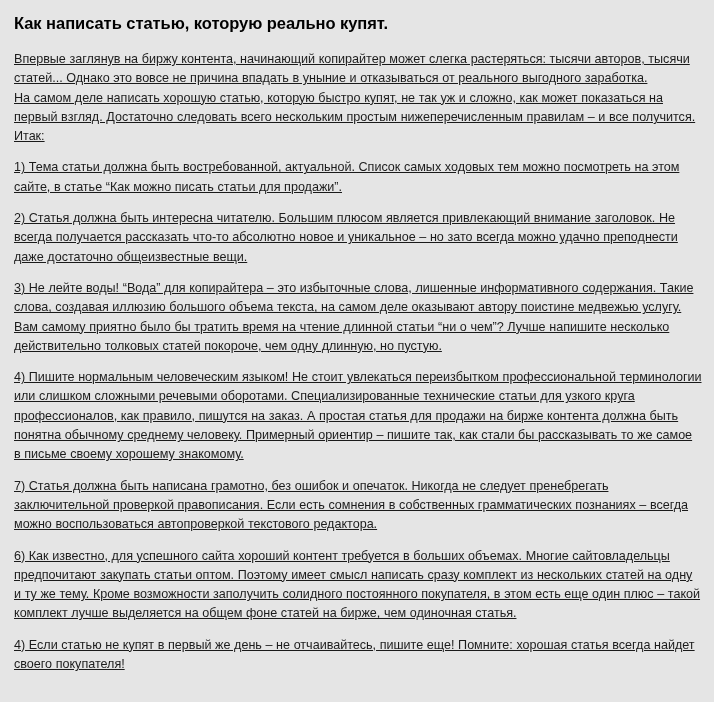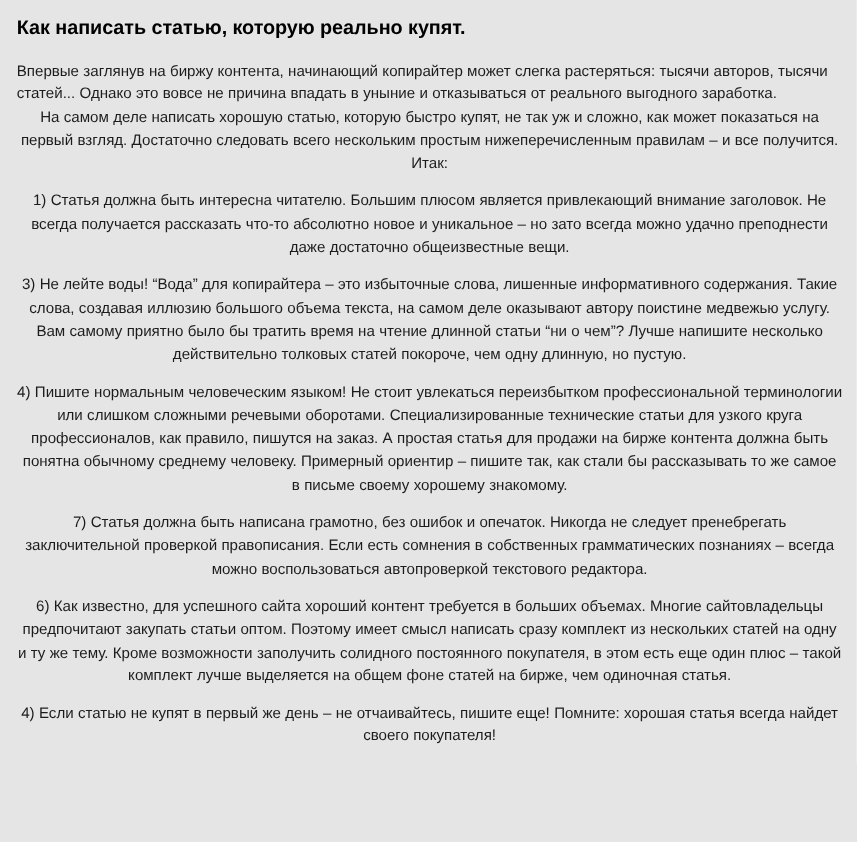--- a/index.html
+++ b/index.html
@@ -28,54 +28,55 @@
     font-weight: bold;
     line-height: 20px;
     color: #000000;
     margin: 0 0 0 0;
     padding: 0;
     letter-spacing: -0.05px;
     white-space: nowrap;
   }
   .body-block {
     margin-top: 17px;
+    text-decoration: underline;
   }
   .para {
     font-size: 12.6px;
     line-height: 19.3px;
     color: #1c1c1c;
     margin: 0;
     padding: 0;
     text-align: left;
     letter-spacing: -0.02px;
     word-spacing: 0.15px;
   }
   .para + .para {
     margin-top: 12px;
-    text-align: center;
   }
   .para.tight + .para.tight {
     margin-top: 0;
   }
 </style>
 </head>
 <body style="background: rgb(255, 255, 255);">
 
 <div class="page">
 
   <h1 class="doc-title" style="color: rgb(0, 0, 0);">Как написать статью, которую реально купят.</h1>
 
   <div class="body-block">
 
     <p class="para tight" style="color: rgb(28, 28, 28);">Впервые заглянув на биржу контента, начинающий копирайтер может слегка растеряться: тысячи авторов, тысячи статей... Однако это вовсе не причина впадать в уныние и отказываться от реального выгодного заработка.</p>
 
     <p class="para tight" style="color: rgb(28, 28, 28);">На самом деле написать хорошую статью, которую быстро купят, не так уж и сложно, как может показаться на первый взгляд. Достаточно следовать всего нескольким простым нижеперечисленным правилам – и все получится. Итак:</p>
 
+    <p class="para" style="color: rgb(28, 28, 28);">1) Тема статьи должна быть востребованной, актуальной. Список самых ходовых тем можно посмотреть на этом сайте, в статье “Как можно писать статьи для продажи”.</p>
 
-    <p class="para" style="color: rgb(28, 28, 28);">1) Статья должна быть интересна читателю. Большим плюсом является привлекающий внимание заголовок. Не всегда получается рассказать что-то абсолютно новое и уникальное – но зато всегда можно удачно преподнести даже достаточно общеизвестные вещи.</p>
+    <p class="para" style="color: rgb(28, 28, 28);">2) Статья должна быть интересна читателю. Большим плюсом является привлекающий внимание заголовок. Не всегда получается рассказать что-то абсолютно новое и уникальное – но зато всегда можно удачно преподнести даже достаточно общеизвестные вещи.</p>
 
     <p class="para" style="color: rgb(28, 28, 28);">3) Не лейте воды! “Вода” для копирайтера – это избыточные слова, лишенные информативного содержания. Такие слова, создавая иллюзию большого объема текста, на самом деле оказывают автору поистине медвежью услугу. Вам самому приятно было бы тратить время на чтение длинной статьи “ни о чем”? Лучше напишите несколько действительно толковых статей покороче, чем одну длинную, но пустую.</p>
 
     <p class="para" style="color: rgb(28, 28, 28);">4) Пишите нормальным человеческим языком! Не стоит увлекаться переизбытком профессиональной терминологии или слишком сложными речевыми оборотами. Специализированные технические статьи для узкого круга профессионалов, как правило, пишутся на заказ. А простая статья для продажи на бирже контента должна быть понятна обычному среднему человеку. Примерный ориентир – пишите так, как стали бы рассказывать то же самое в письме своему хорошему знакомому.</p>
 
     <p class="para" style="color: rgb(28, 28, 28);">7) Статья должна быть написана грамотно, без ошибок и опечаток. Никогда не следует пренебрегать заключительной проверкой правописания. Если есть сомнения в собственных грамматических познаниях – всегда можно воспользоваться автопроверкой текстового редактора.</p>
 
     <p class="para" style="color: rgb(28, 28, 28);">6) Как известно, для успешного сайта хороший контент требуется в больших объемах. Многие сайтовладельцы предпочитают закупать статьи оптом. Поэтому имеет смысл написать сразу комплект из нескольких статей на одну и ту же тему. Кроме возможности заполучить солидного постоянного покупателя, в этом есть еще один плюс – такой комплект лучше выделяется на общем фоне статей на бирже, чем одиночная статья.</p>
 
     <p class="para" style="color: rgb(28, 28, 28);">4) Если статью не купят в первый же день – не отчаивайтесь, пишите еще! Помните: хорошая статья всегда найдет своего покупателя!</p>

